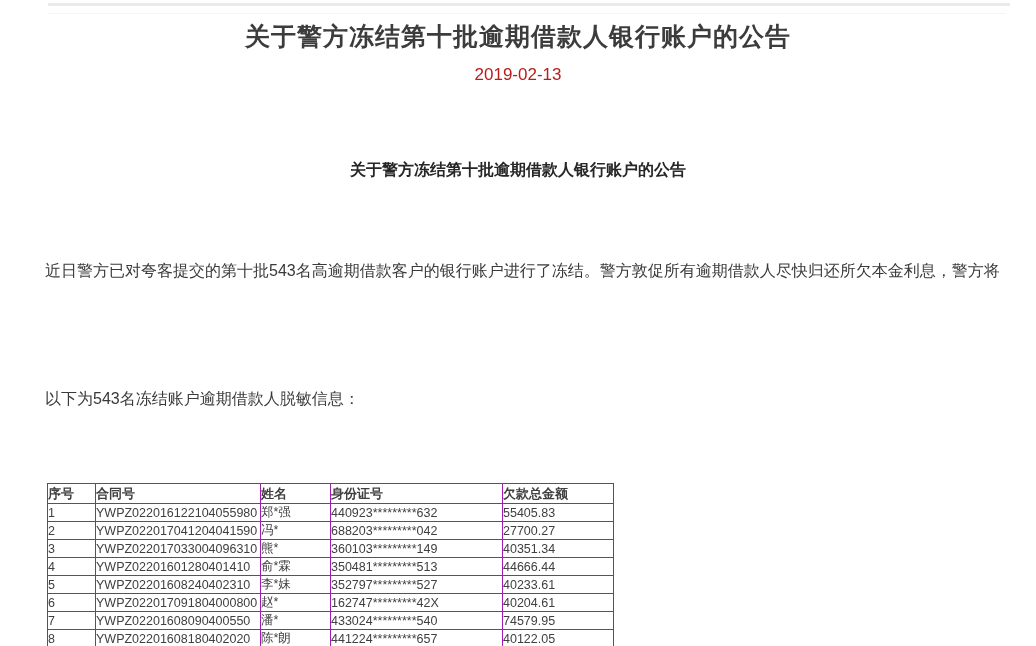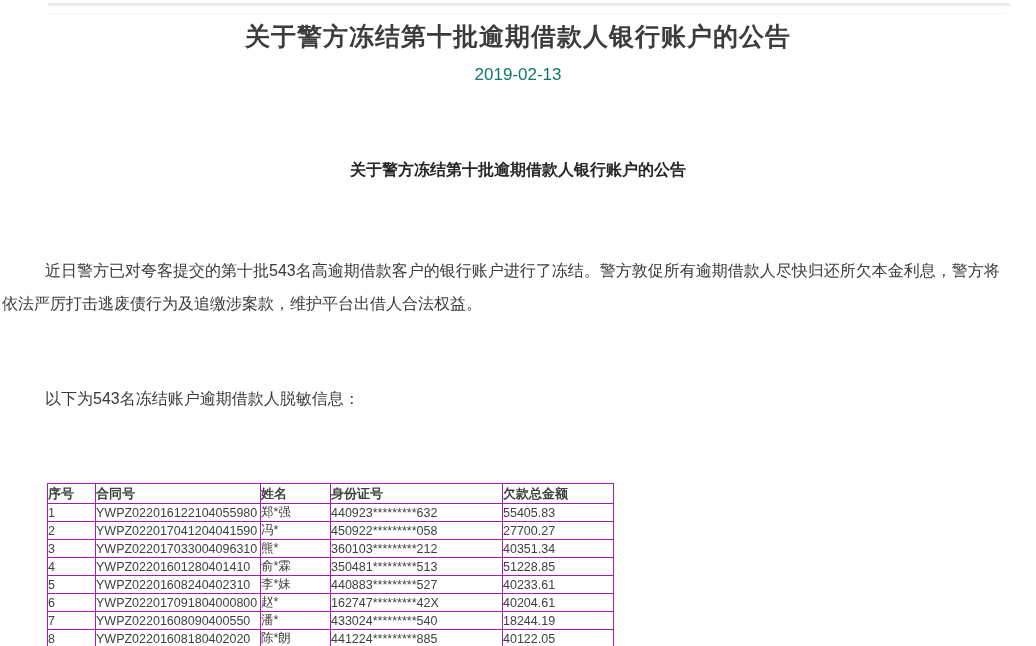--- a/index.html
+++ b/index.html
@@ -20,21 +20,21 @@
   }
   .page-title {
     position: absolute; top: 20px; left: 0; right: 0;
     text-align: center;
     font-size: 25px; font-weight: 600; color: #3c3c3c;
     letter-spacing: 1px;
   }
   .page-date {
     position: absolute; top: 65px; left: 0; right: 0;
     text-align: center;
-    font-size: 17px; color: #0f766e;
+    font-size: 17px; color: #b91c1c;
   }
   .doc-heading {
     position: absolute; top: 160px; left: 0; right: 0;
     text-align: center;
     font-size: 16px; font-weight: bold; color: #262626;
   }
   .doc-paragraph {
     position: absolute; top: 254px; left: 2px; right: 26px;
     font-size: 16px; color: #3a3a3a; line-height: 33px;
     text-align: left;
@@ -83,21 +83,20 @@
 <div class="top-divider-2"></div>
 
 <h1 class="page-title">关于警方冻结第十批逾期借款人银行账户的公告</h1>
 
 <div class="page-date">2019-02-13</div>
 
 <h2 class="doc-heading">关于警方冻结第十批逾期借款人银行账户的公告</h2>
 
 <p class="doc-paragraph">
   <span class="line1">近日警方已对夸客提交的第十批543名高逾期借款客户的银行账户进行了冻结。警方敦促所有逾期借款人尽快归还所欠本金利息，警方将</span>
-  <span class="line2">依法严厉打击逃废债行为及追缴涉案款，维护平台出借人合法权益。</span>
 </p>
 
 <div class="table-intro">以下为543名冻结账户逾期借款人脱敏信息：</div>
 
 <table class="debtors">
   <colgroup>
     <col class="c-idx">
       <col class="c-contract">
       <col class="c-name">
       <col class="c-id">
@@ -117,59 +116,59 @@
         <td>1</td>
         <td>YWPZ022016122104055980</td>
         <td>郑*强</td>
         <td>440923*********632</td>
         <td>55405.83</td>
       </tr>
       <tr>
         <td>2</td>
         <td>YWPZ022017041204041590</td>
         <td>冯*</td>
-        <td>450922*********058</td>
+        <td>688203*********042</td>
         <td>27700.27</td>
       </tr>
       <tr>
         <td>3</td>
         <td>YWPZ022017033004096310</td>
         <td>熊*</td>
-        <td>360103*********212</td>
+        <td>360103*********149</td>
         <td>40351.34</td>
       </tr>
       <tr>
         <td>4</td>
         <td>YWPZ02201601280401410</td>
         <td>俞*霖</td>
         <td>350481*********513</td>
-        <td>51228.85</td>
+        <td>44666.44</td>
       </tr>
       <tr>
         <td>5</td>
         <td>YWPZ02201608240402310</td>
         <td>李*妹</td>
-        <td>440883*********527</td>
+        <td>352797*********527</td>
         <td>40233.61</td>
       </tr>
       <tr>
         <td>6</td>
         <td>YWPZ022017091804000800</td>
         <td>赵*</td>
         <td>162747*********42X</td>
         <td>40204.61</td>
       </tr>
       <tr>
         <td>7</td>
         <td>YWPZ02201608090400550</td>
         <td>潘*</td>
         <td>433024*********540</td>
-        <td>18244.19</td>
+        <td>74579.95</td>
       </tr>
       <tr>
         <td>8</td>
         <td>YWPZ02201608180402020</td>
         <td>陈*朗</td>
-        <td>441224*********885</td>
+        <td>441224*********657</td>
         <td>40122.05</td>
       </tr>
     </tbody>
 </table>
 
 </body></html>

